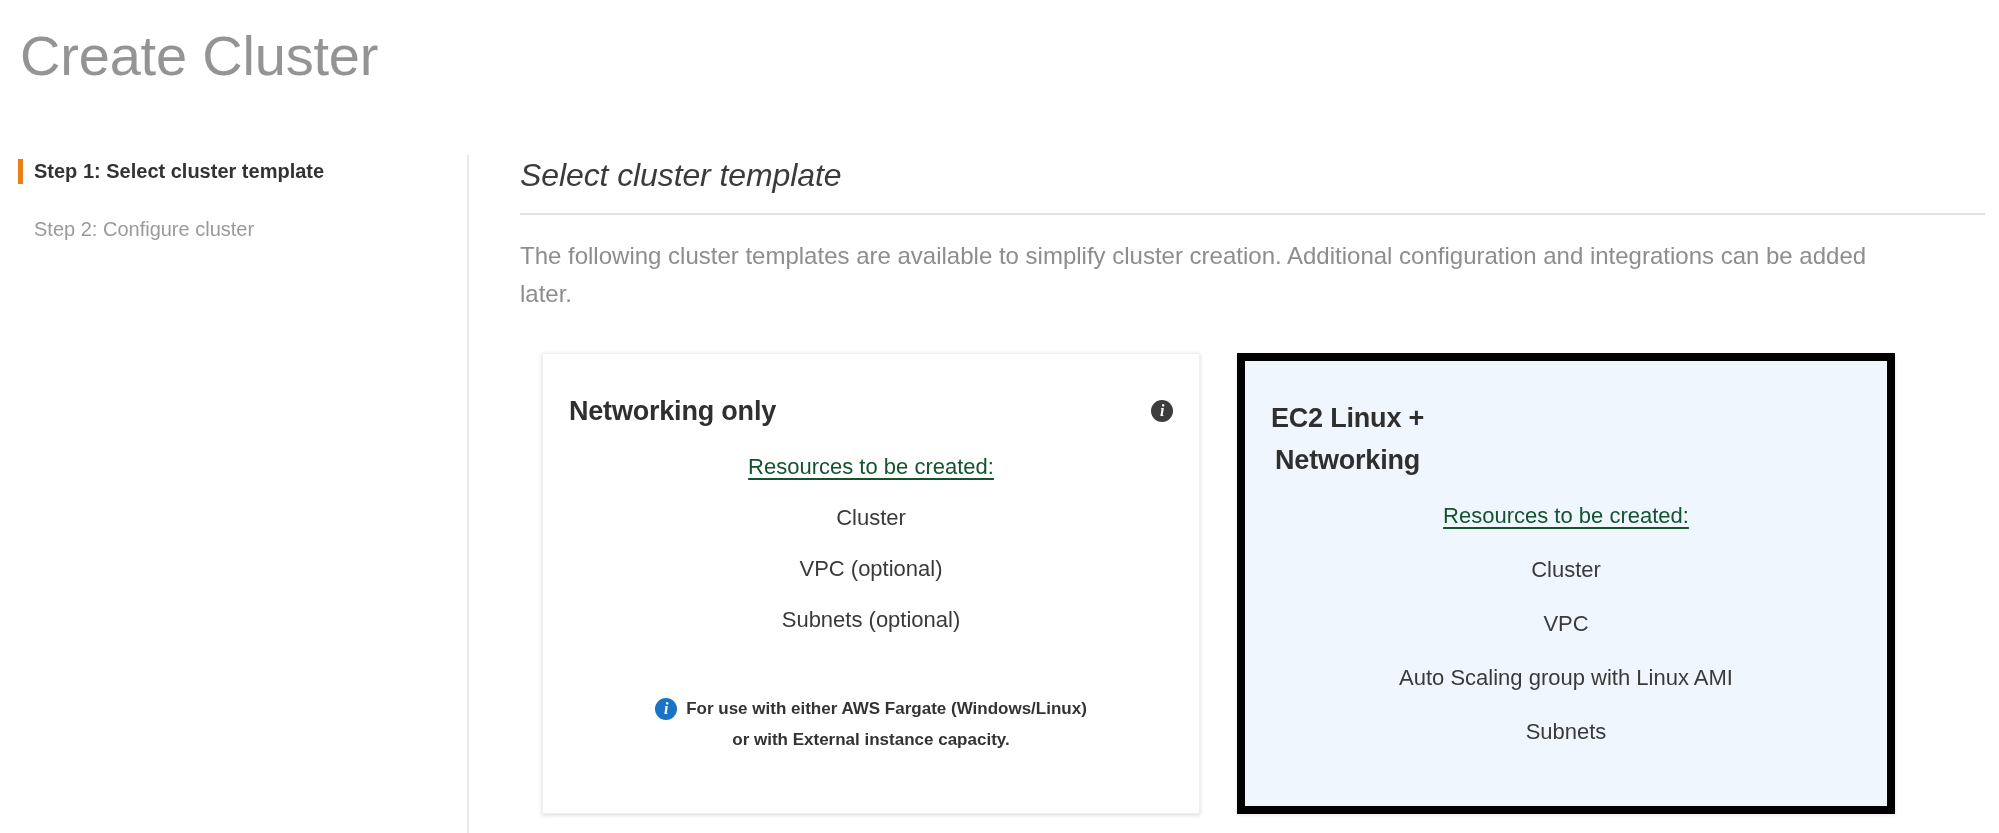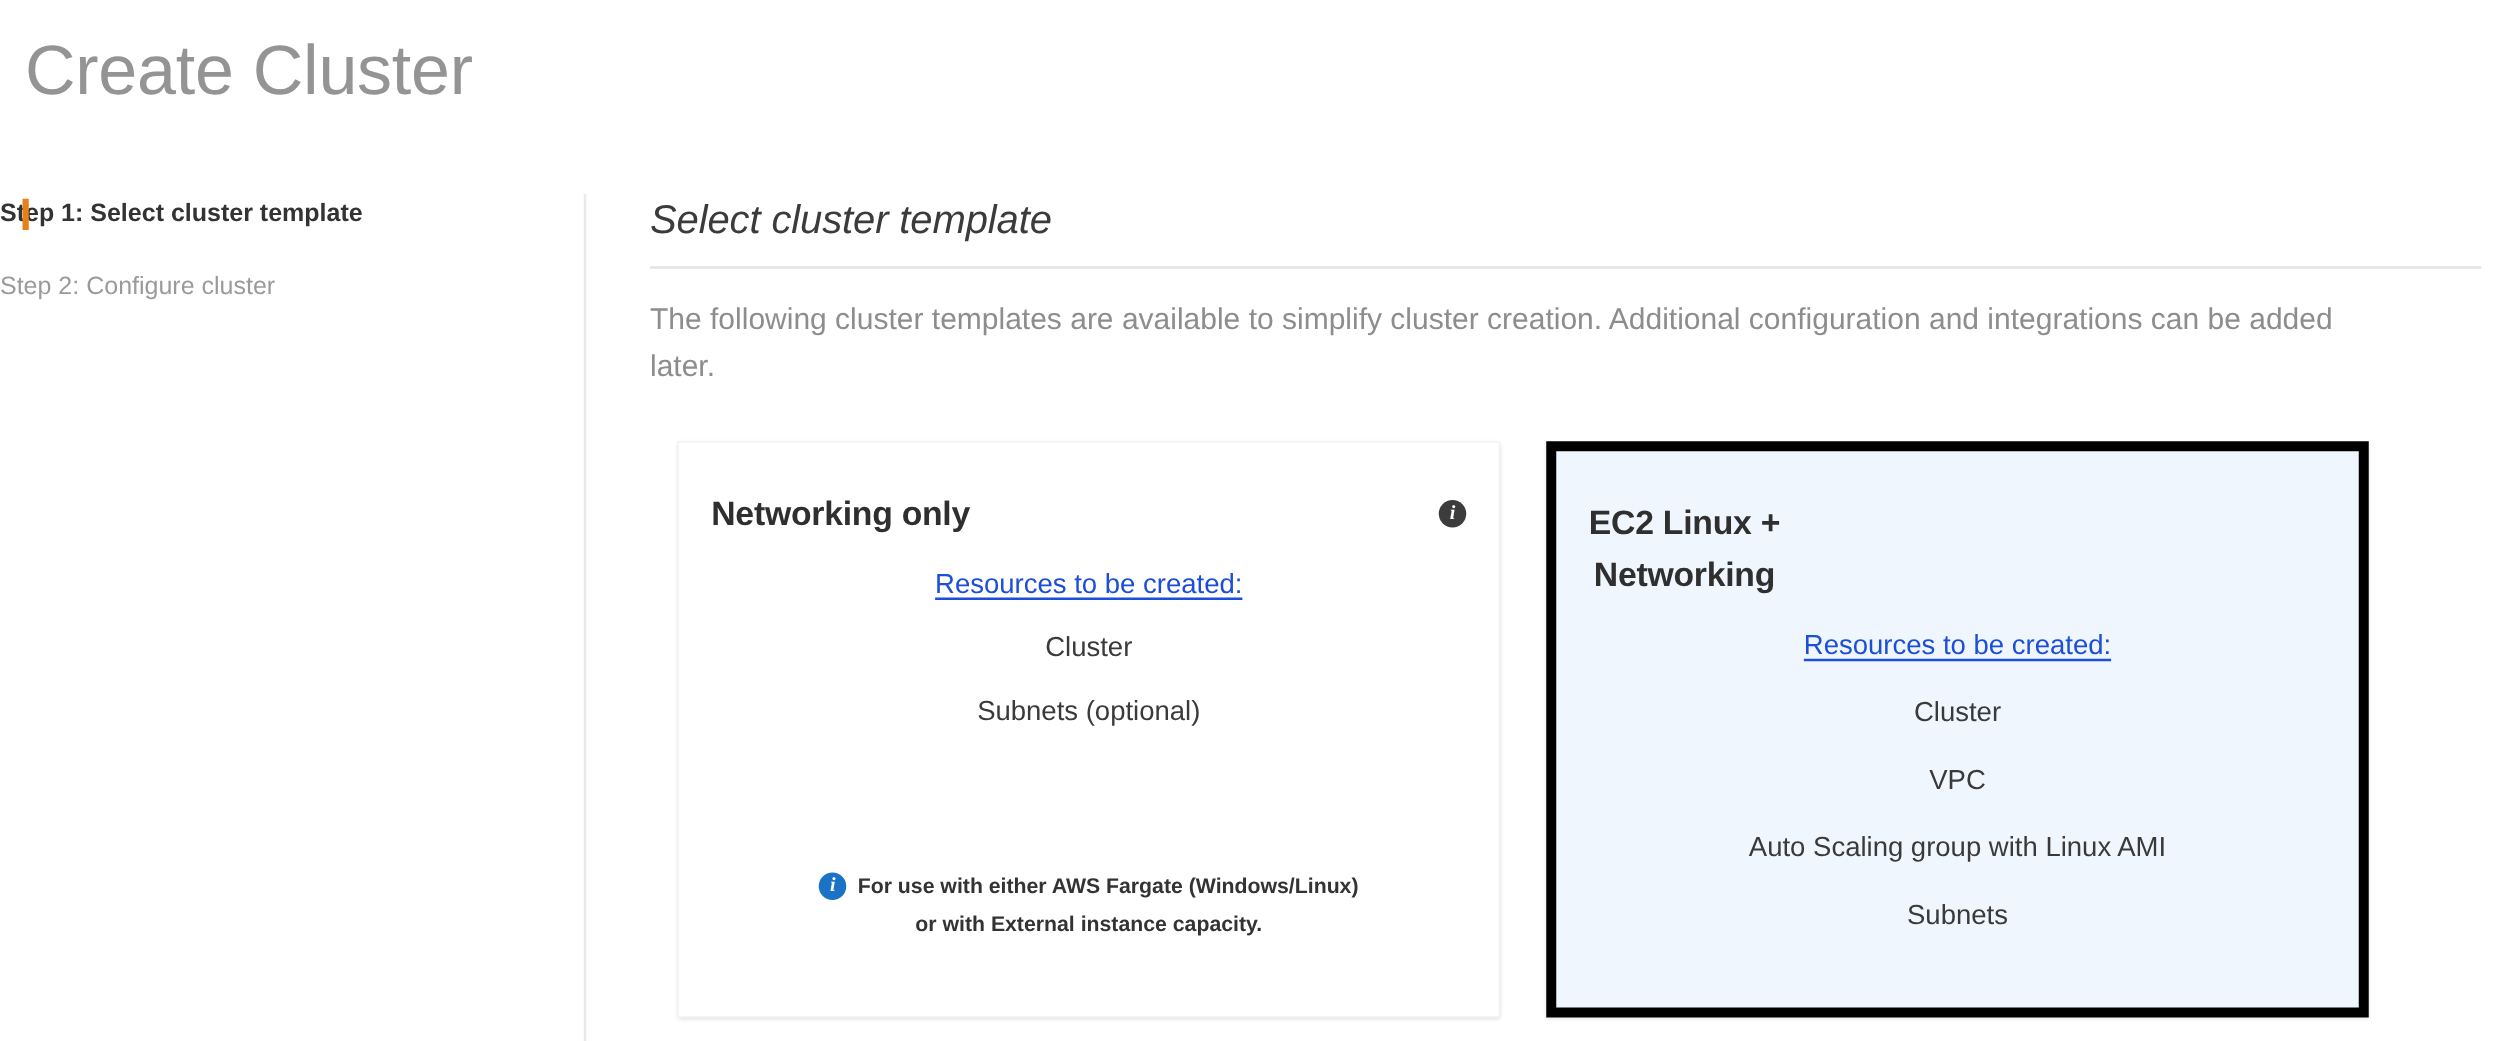--- a/index.html
+++ b/index.html
@@ -29,20 +29,21 @@
   
   .sidebar {
     position: absolute;
     left: 0px;
     top: 148px;
     width: 468px;
     height: 685px;
   }
   .sidebar-item {
     position: relative;
+    padding-left: 34px;
     font-size: 20px;
     line-height: 26px;
     white-space: nowrap;
   }
   .sidebar-item.active {
     top: 10px;
     font-weight: bold;
     color: #333333;
   }
   .sidebar-item.inactive {
@@ -162,21 +163,21 @@
     height: 22px;
     background: #1a73c4;
     font-size: 16px;
     line-height: 22px;
     font-family: "Liberation Serif", serif;
   }
 
   .resources-label {
     margin-top: 20px;
     font-size: 22px;
-    color: #1d4ed8;
+    color: #14532d;
     text-decoration: underline;
     text-underline-offset: 4px;
     line-height: 30px;
   }
   .resource-item {
     margin-top: 21px;
     font-size: 22px;
     color: #3a3a3a;
     line-height: 30px;
   }
@@ -224,20 +225,21 @@
 
 <div class="cards">
 
   <div class="card card-plain">
     <div class="card-title">
       <span class="card-title-text">Networking only</span>
       <span class="info-icon-dark">i</span>
     </div>
     <div class="resources-label">Resources to be created:</div>
     <div class="resource-item">Cluster</div>
+    <div class="resource-item">VPC (optional)</div>
     <div class="resource-item">Subnets (optional)</div>
     <div class="card-note">
       <span class="note-line-1">
         <span class="info-icon-blue">i</span>
         <span>For use with either AWS Fargate (Windows/Linux)</span>
       </span>
       <span class="note-line-2">or with External instance capacity.</span>
     </div>
   </div>
 

